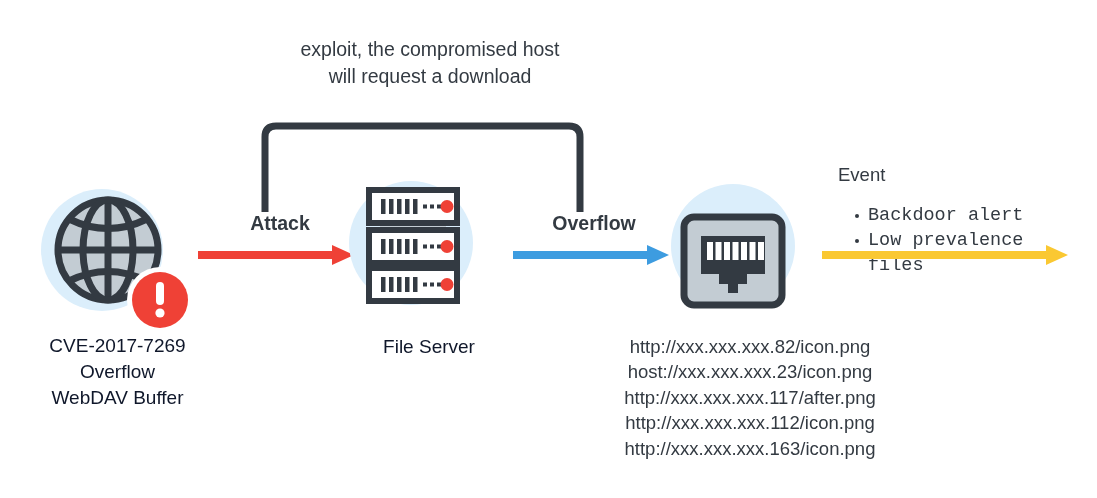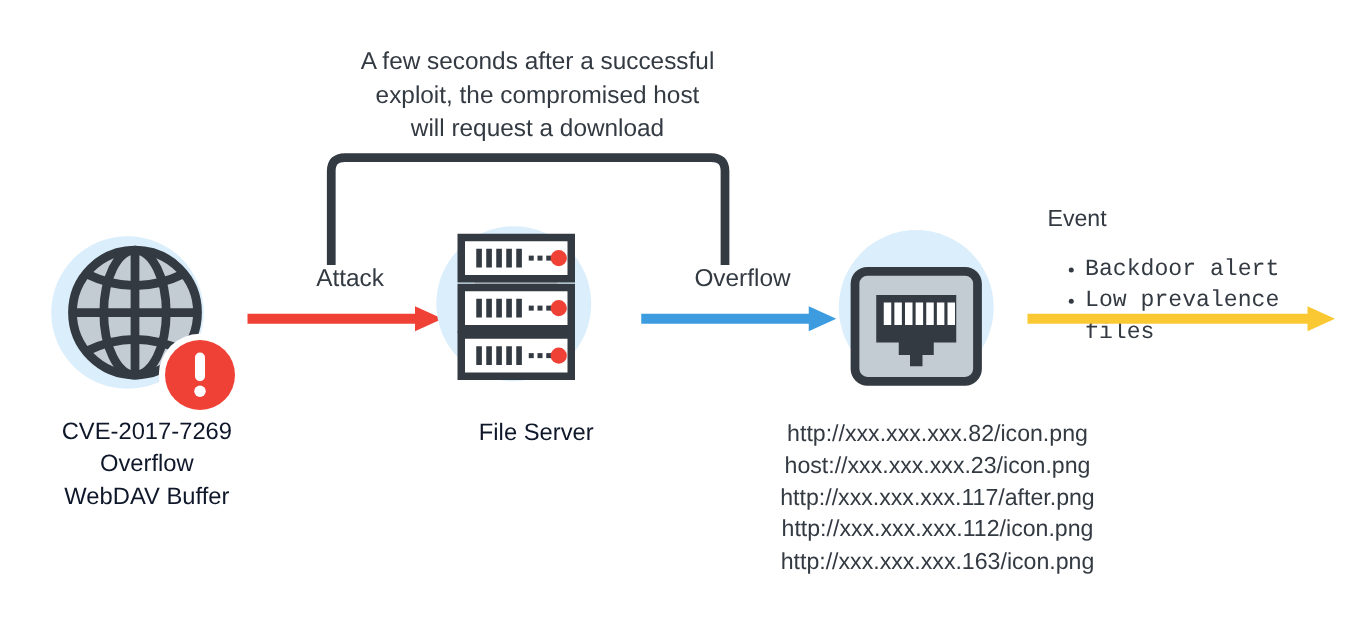--- a/index.html
+++ b/index.html
@@ -36,20 +36,21 @@
     line-height: 26px;
     color: #0f172a;
   }
   .caption-globe { left: 10px; top: 333px; width: 215px; }
   .caption-server { left: 348px; top: 334px; width: 162px; }
 
   .arrow-label {
     font-size: 19.5px;
     color: #333a42;
     text-align: center;
+    font-weight: bold;
   }
   .label-attack  { left: 200px; top: 212px; width: 160px; }
   .label-connect { left: 508px; top: 212px; width: 172px; }
 
   
   .event-block {
     left: 838px;
     top: 162px;
     width: 250px;
     font-size: 18.5px;
@@ -100,21 +101,20 @@
   .halo-eth    { left: 671px; top: 184px; width: 124px; height: 124px; }
 
   svg { display: block; overflow: visible; }
 </style>
 </head>
 <body>
 
 <div id="canvas">
 
   <div class="abs callout">
-    <div>A few seconds after a successful</div>
     <div>exploit, the compromised host</div>
     <div>will request a download</div>
   </div>
 
   <div class="abs" style="left:255px; top:118px;">
     <svg width="340" height="100" viewBox="0 0 340 100">
       <path d="M 10 94 L 10 19 Q 10 8 21 8 L 314 8 Q 325 8 325 19 L 325 94" fill="none" stroke="#333a42" stroke-width="7" stroke-linecap="butt"></path>
     </svg>
   </div>
 

